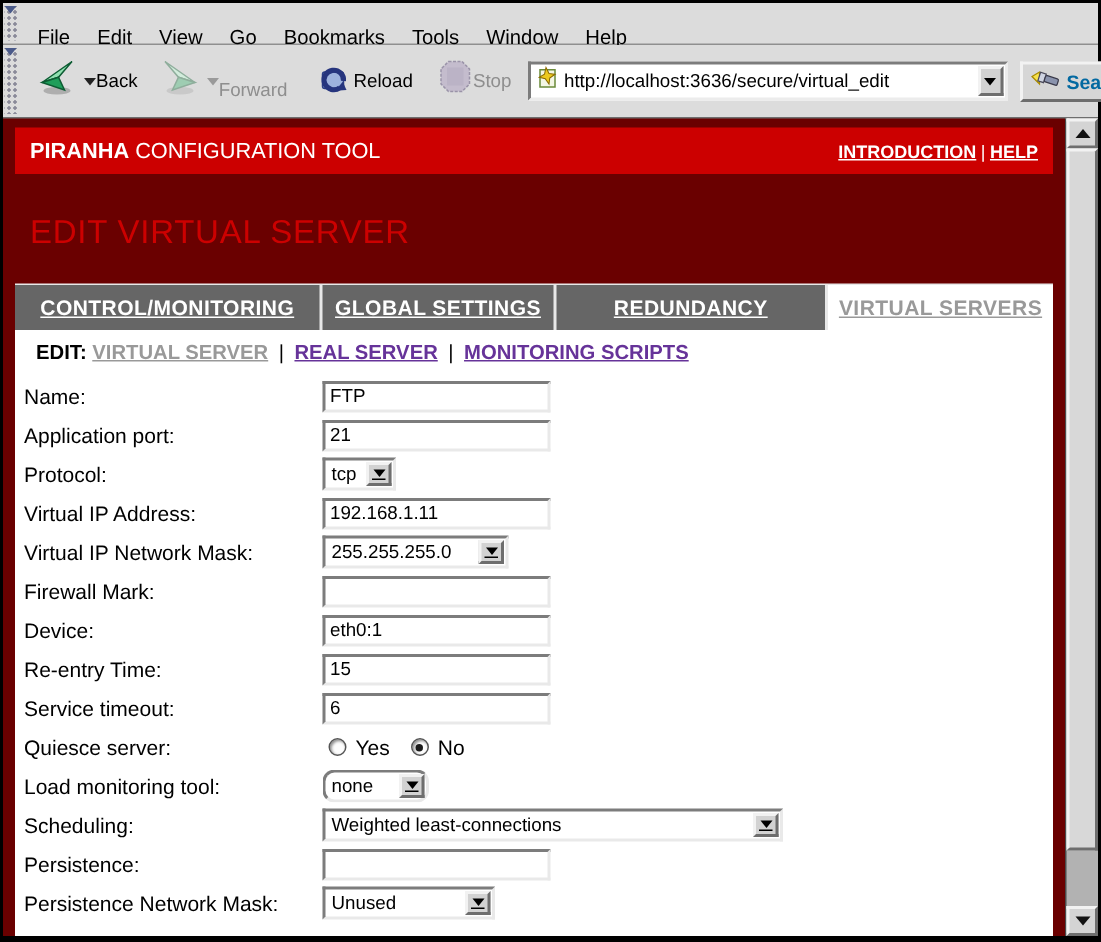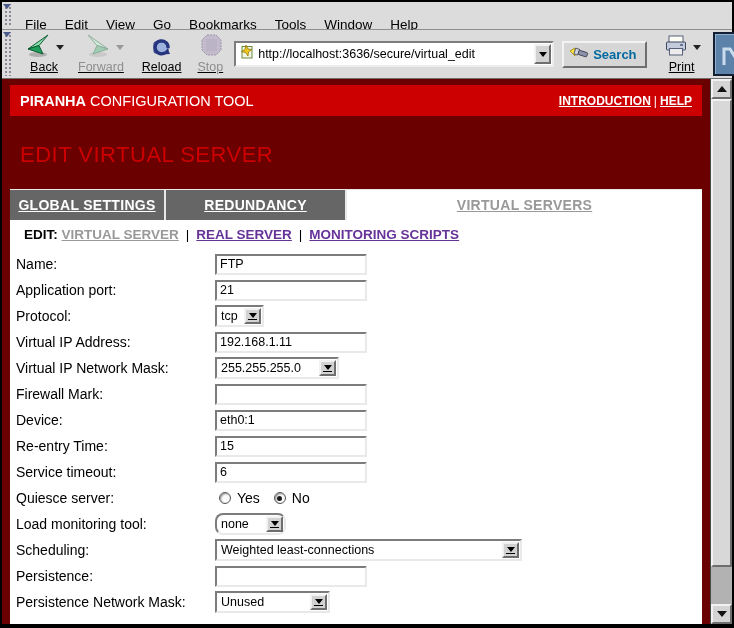--- a/index.html
+++ b/index.html
@@ -30,21 +30,21 @@
   }
   .menu-item {
     padding:0 9px; font-size:13.5px; color:#000; line-height:26px; white-space:nowrap;margin-top:18px;
   }
   .mn { text-decoration:underline; }
   .toolbar {
     height:49px; background:var(--chrome-bg,#dcdcdc);
     border-bottom:1px solid #6e6e6e;
     display:flex; align-items:center; flex:none;
   }
-  .tbtn { display:flex; flex-direction:column; align-items:center; margin-left:8px; flex:none;text-decoration:underline; }
+  .tbtn { display:flex; flex-direction:row; align-items:center; margin-left:8px; flex:none; }
   .tbtn-top { display:flex; align-items:center; height:26px; }
   .tbtn-label { font-size:12.5px; color:#000; margin-top:0px; line-height:13px; }
   .tbtn.disabled .tbtn-label { color:#8e8e8e; }
   .dd-tri {
     width:0; height:0; margin-left:4px;
     border-left:4px solid transparent; border-right:4px solid transparent;
     border-top:5px solid #222;
   }
   .dd-tri.dim { border-top-color:#9a9a9a; }
   .urlbar {
@@ -221,21 +221,21 @@
           <svg width="26" height="26" viewBox="0 0 26 26">
             <rect x="5" y="9" width="14" height="11" rx="1.5" fill="#9db2dd" stroke="#2b3f86"></rect>
             <path d="M19 15 a6.5 6.5 0 1 0 -2.5 4.5" fill="none" stroke="#26357e" stroke-width="3.4"></path>
             <polygon points="21,21 13.5,21.5 18.5,15.5" fill="#26357e"></polygon>
           </svg>
         </span>
       </div>
       <div class="tbtn-label">Reload</div>
     </div>
 
-    <div class="tbtn disabled" style="margin-left:16px;align-items:flex-end;">
+    <div class="tbtn disabled" style="margin-left:16px;">
       <div class="tbtn-top">
         <span>
           <svg width="24" height="26" viewBox="0 0 24 26">
             <polygon points="8,2 17,2 22,7 22,17 17,22 8,22 3,17 3,7" fill="#c4bccd" stroke="#9a93a8" stroke-width="1" stroke-dasharray="2,1"></polygon>
             <rect x="7" y="6" width="11" height="12" fill="#b6aec2" opacity="0.6"></rect>
           </svg>
         </span>
       </div>
       <div class="tbtn-label">Stop</div>
     </div>
@@ -296,20 +296,23 @@
       <div class="band">
         <div><b>PIRANHA</b><span> CONFIGURATION TOOL</span></div>
         <div class="band-links">
           <a href="#">INTRODUCTION</a><span class="band-sep">|</span><a href="#">HELP</a>
         </div>
       </div>
 
       <div class="page-title">EDIT VIRTUAL SERVER</div>
 
       <div class="tabs">
+        <div class="tab t1">
+            <span>CONTROL/MONITORING</span>
+          </div>
         <div class="tab t2">
             <span>GLOBAL SETTINGS</span>
           </div>
         <div class="tab t3">
             <span>REDUNDANCY</span>
           </div>
         <div class="tab t4 active">
             <span>VIRTUAL SERVERS</span>
           </div>
       </div>

